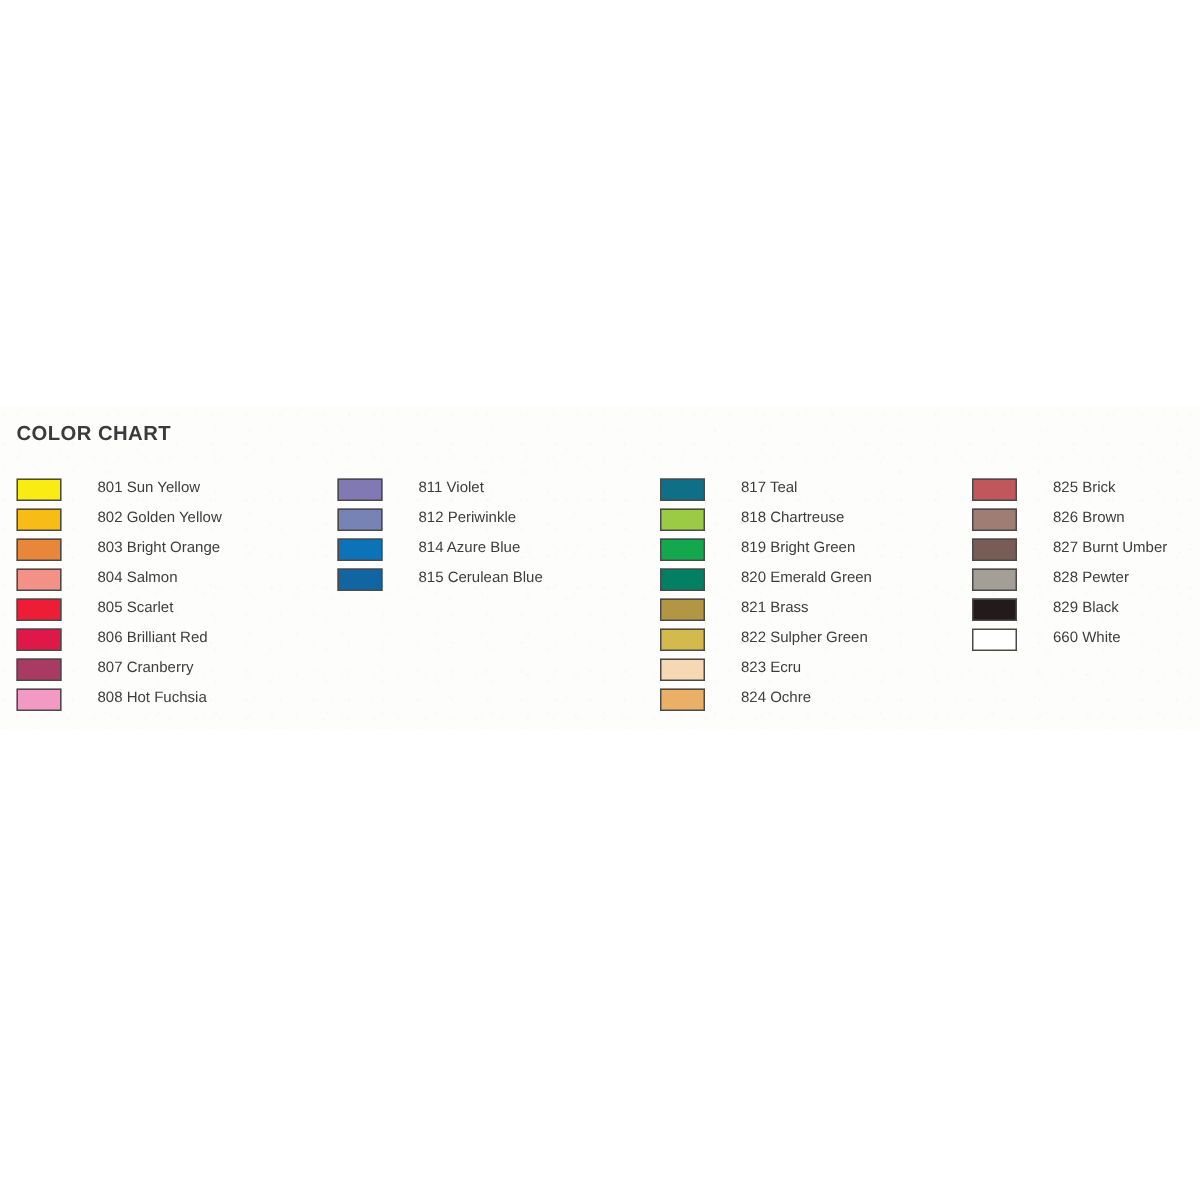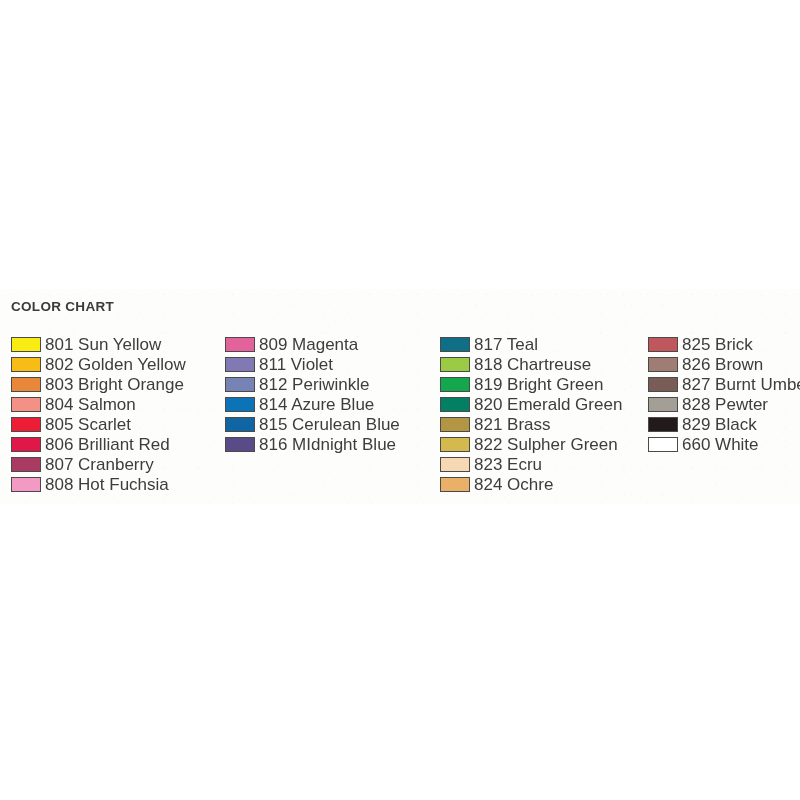--- a/index.html
+++ b/index.html
@@ -11,21 +11,21 @@
     width: 800px;
     height: 800px;
     font-family: "Liberation Sans", "DejaVu Sans", sans-serif;
     position: relative;
     overflow: hidden;
   }
 
   #color-chart-panel {
     position: absolute;
     left: 0;
-    top: 289px;
+    top: 271px;
     width: 800px;
     height: 215px;
     background: #fdfdfc;
     background-image:
       radial-gradient(circle at 12% 30%, rgba(0,0,0,0.014) 0 1px, transparent 1px),
       radial-gradient(circle at 37% 62%, rgba(0,0,0,0.012) 0 1px, transparent 1px),
       radial-gradient(circle at 68% 18%, rgba(0,0,0,0.013) 0 1px, transparent 1px),
       radial-gradient(circle at 88% 74%, rgba(0,0,0,0.011) 0 1px, transparent 1px),
       radial-gradient(circle at 52% 88%, rgba(0,0,0,0.010) 0 1px, transparent 1px);
     background-size: 23px 19px, 31px 27px, 17px 29px, 37px 21px, 26px 33px;
@@ -66,22 +66,22 @@
 
   .color-swatch {
     width: 30px;
     height: 15px;
     box-sizing: border-box;
     border: 1px solid #4a4a4a;
     flex: 0 0 auto;
   }
 
   .color-label {
-    margin-left: 4px;
-    font-size: 17px;
+    margin-left: 24px;
+    font-size: 10px;
     color: #3d3d3d;
     white-space: nowrap;
     line-height: 1;
     font-stretch: condensed;
   }
 </style>
 </head>
 <body>
 
 <div id="color-chart-panel">
@@ -119,43 +119,35 @@
           <div class="color-swatch" style="background: rgb(169, 59, 99);"></div>
           <div class="color-label">807 Cranberry</div>
         </div>
         <div class="color-row">
           <div class="color-swatch" style="background: rgb(242, 154, 196);"></div>
           <div class="color-label">808 Hot Fuchsia</div>
         </div>
       </div>
       <div class="chart-column col-1">
         <div class="color-row">
-          <div class="color-swatch" style="background: rgb(227, 98, 155);"></div>
-          <div class="color-label">809 Magenta</div>
-        </div>
-        <div class="color-row">
           <div class="color-swatch" style="background: rgb(128, 121, 180);"></div>
           <div class="color-label">811 Violet</div>
         </div>
         <div class="color-row">
           <div class="color-swatch" style="background: rgb(118, 131, 180);"></div>
           <div class="color-label">812 Periwinkle</div>
         </div>
         <div class="color-row">
           <div class="color-swatch" style="background: rgb(13, 115, 184);"></div>
           <div class="color-label">814 Azure Blue</div>
         </div>
         <div class="color-row">
           <div class="color-swatch" style="background: rgb(18, 101, 163);"></div>
           <div class="color-label">815 Cerulean Blue</div>
         </div>
-        <div class="color-row">
-          <div class="color-swatch" style="background: rgb(91, 74, 136);"></div>
-          <div class="color-label">816 MIdnight Blue</div>
-        </div>
       </div>
       <div class="chart-column col-2">
         <div class="color-row">
           <div class="color-swatch" style="background: rgb(15, 111, 135);"></div>
           <div class="color-label">817 Teal</div>
         </div>
         <div class="color-row">
           <div class="color-swatch" style="background: rgb(155, 203, 69);"></div>
           <div class="color-label">818 Chartreuse</div>
         </div>

